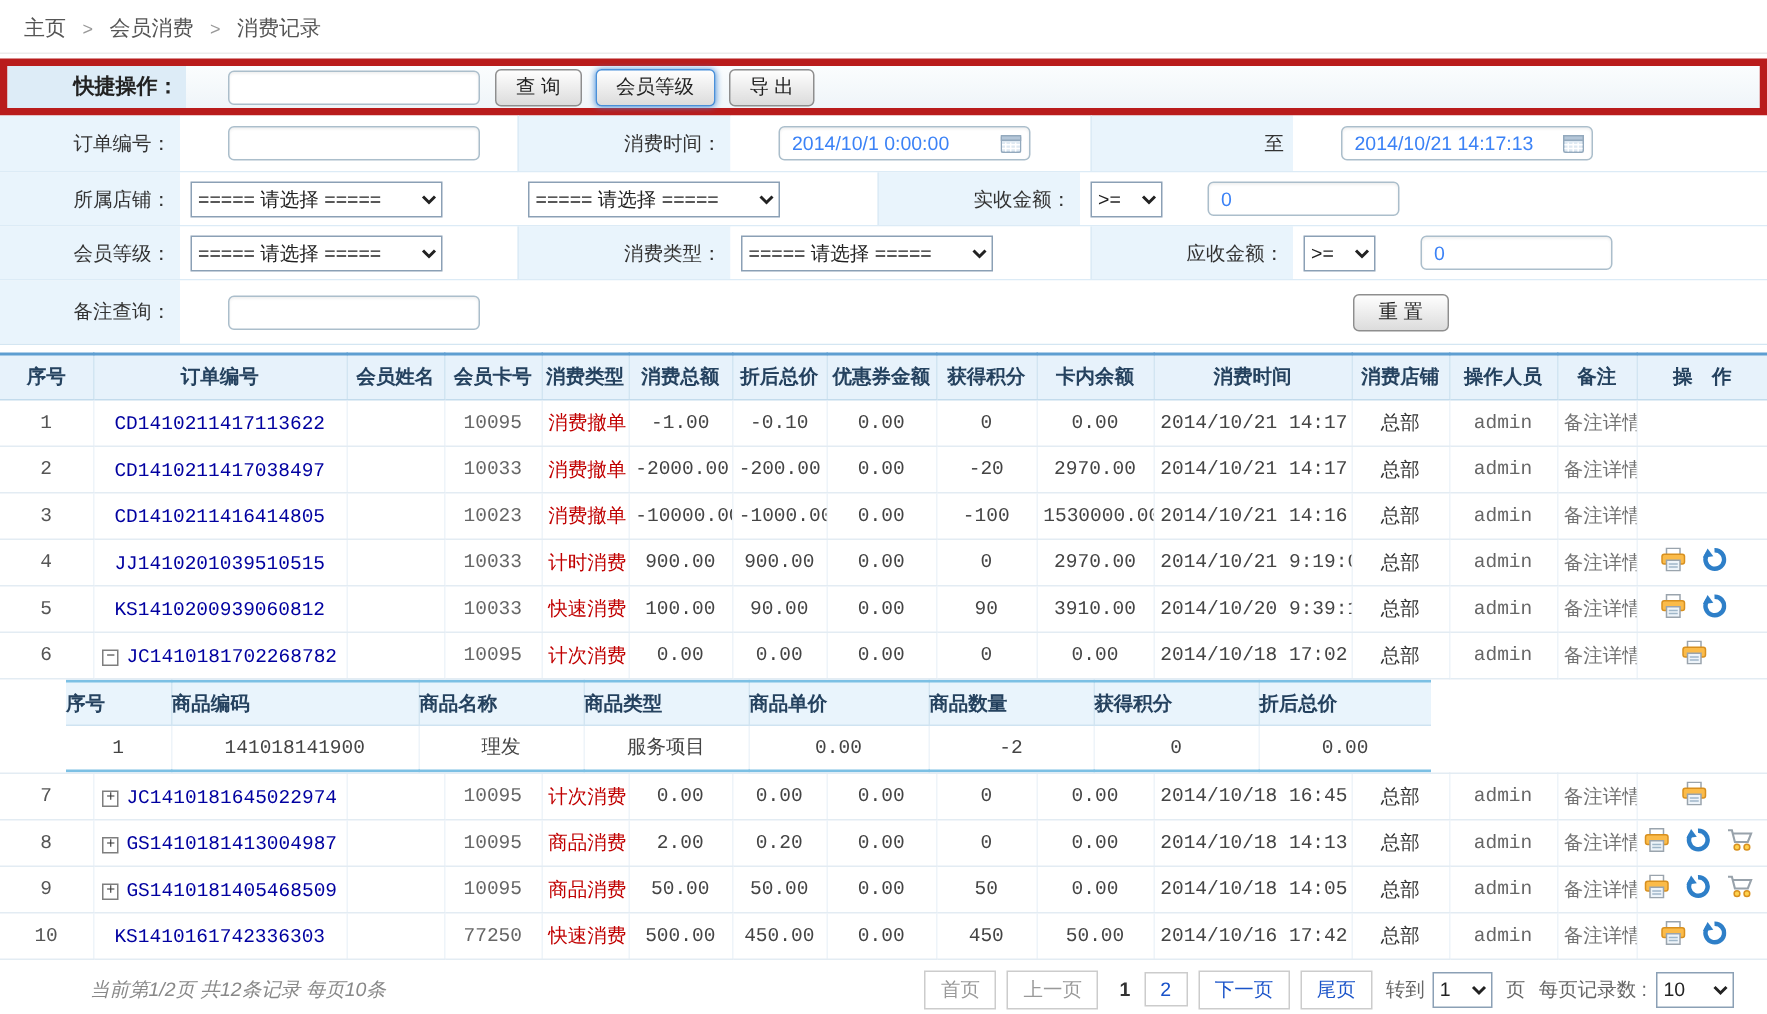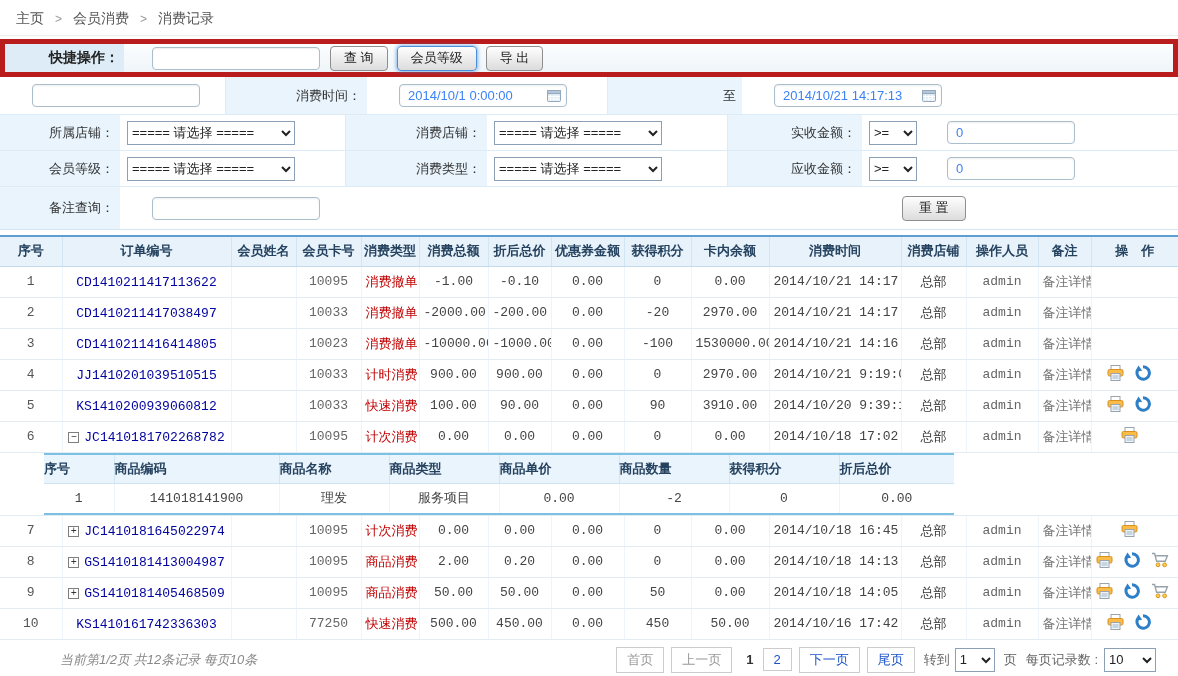--- a/index.html
+++ b/index.html
@@ -107,20 +107,21 @@
   <div class="qfields">
     <input class="txt q-input" style="">
     <button class="btn">查  询</button>
     <button class="btn focused">会员等级</button>
     <button class="btn">导  出</button>
   </div>
 </div>
 
 <div class="filter">
   <div class="frow r1">
+    <div class="fcell flabel wL1">订单编号：</div>
     <div class="fcell ffield wF1">
         <input class="txt f-input" style="">
       </div>
     <div class="fcell flabel wL2">消费时间：</div>
     <div class="fcell ffield wF2">
       <span class="datewrap">
         <input class="txt date-input" value="2014/10/1 0:00:00" style="">
         <span class="cal-ico"><svg width="14" height="13" viewBox="0 0 14 13">
               <rect x="0.5" y="1.5" width="13" height="11" rx="1" fill="#dfe9f2" stroke="#93a9bd"></rect>
               <rect x="0.5" y="1.5" width="13" height="3" fill="#b4c6d8" stroke="#93a9bd"></rect>
@@ -146,21 +147,20 @@
               <line x1="1" y1="10" x2="13" y2="10" stroke="#fff"></line>
             </svg></span>
       </span>
     </div>
   </div>
   <div class="frow r2">
     <div class="fcell flabel wL1">所属店铺：</div>
     <div class="fcell ffield wF1">
         <select class="sel sel-store"><option>===== 请选择 =====</option></select>
       </div>
-    <div class="fcell flabel wL2">消费店铺：</div>
     <div class="fcell ffield wF2">
         <select class="sel sel-store"><option>===== 请选择 =====</option></select>
       </div>
     <div class="fcell flabel wL3">实收金额：</div>
     <div class="fcell ffield wF3">
       <select class="sel op-sel"><option>&gt;=</option></select>
       <input class="txt amt-input" value="0" style="">
     </div>
   </div>
   <div class="frow r3">

